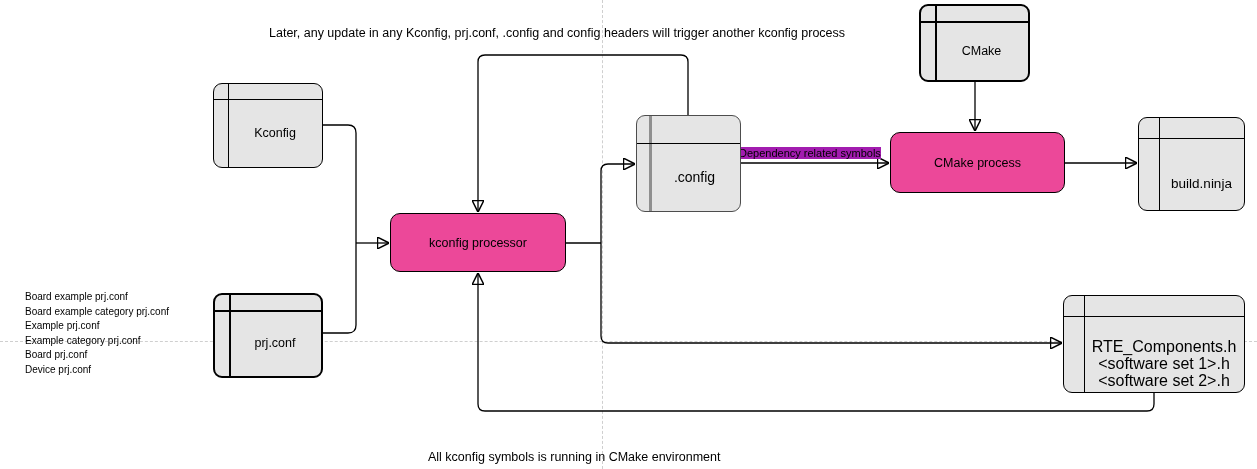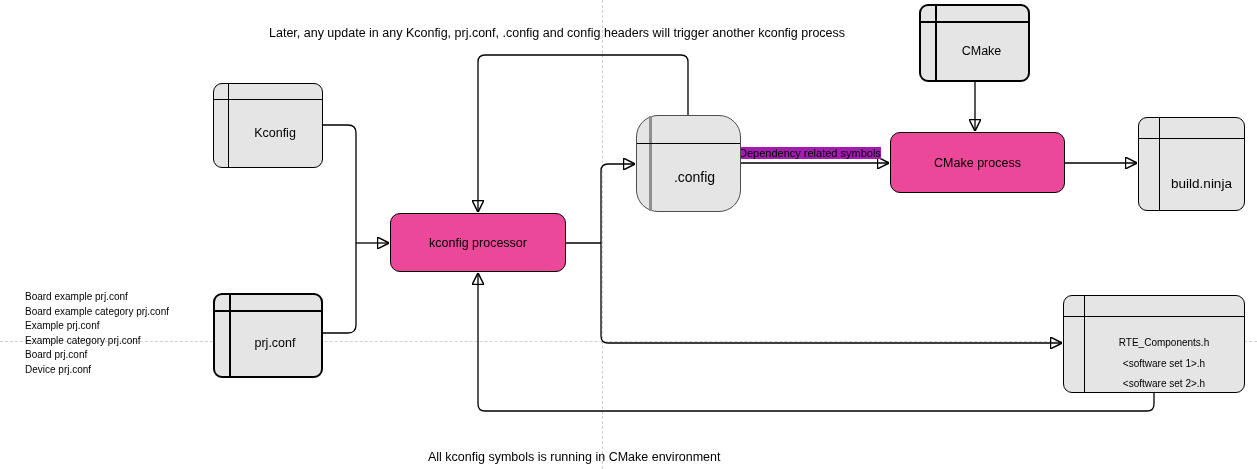--- a/index.html
+++ b/index.html
@@ -30,21 +30,21 @@
   .node-file.cfg .label{left:12px;top:27px;font-size:14px;}
   .node-file.dx20 .vline{left:20px;}
   .node-file.dx20 .hline{top:20px;}
   .node-file.dx20 .label{left:20px;top:20px;margin-top:18px;}
 
   
   .node-process{position:absolute;background:#ec4899;border:1.5px solid #000;border-radius:10px;box-sizing:border-box;
     display:flex;align-items:center;justify-content:center;font-size:12.5px;white-space:nowrap;}
 
   
-  .multiline .label{flex-direction:column;line-height:17px;font-size:10px;justify-content:space-between;}
+  .multiline .label{flex-direction:column;line-height:17px;font-size:16px;}
 
   
   .annotation{position:absolute;white-space:nowrap;font-size:12.5px;margin-left:24px;}
   .annotation.top{left:245px;top:26px;}
   .annotation.bottom{left:404px;top:450px;}
   .edge-label{position:absolute;left:739px;top:147px;font-size:11px;white-space:nowrap;background:#a21caf;}
   .prj-list{position:absolute;left:25px;top:290px;font-size:10px;line-height:14.5px;white-space:nowrap;}
 </style>
 </head>
 <body>
@@ -97,21 +97,21 @@
     <span class="hline"></span>
     <span class="label">prj.conf</span>
   </div>
 
   <div class="node-file bold" style="left:919px;top:4px;width:111px;height:78px;">
     <span class="vline"></span>
     <span class="hline"></span>
     <span class="label">CMake</span>
   </div>
 
-  <div class="node-file cfg" style="left:636px;top:115px;width:105px;height:97px;border-radius:22px;">
+  <div class="node-file cfg" style="left:636px;top:115px;width:105px;height:97px;">
     <span class="vline"></span>
     <span class="hline"></span>
     <span class="label">.config</span>
   </div>
 
   <div class="node-file dx20" style="left:1138px;top:117px;width:107px;height:94px;">
     <span class="vline"></span>
     <span class="hline"></span>
     <span class="label" style="font-size:13.5px;">build.ninja</span>
   </div>

